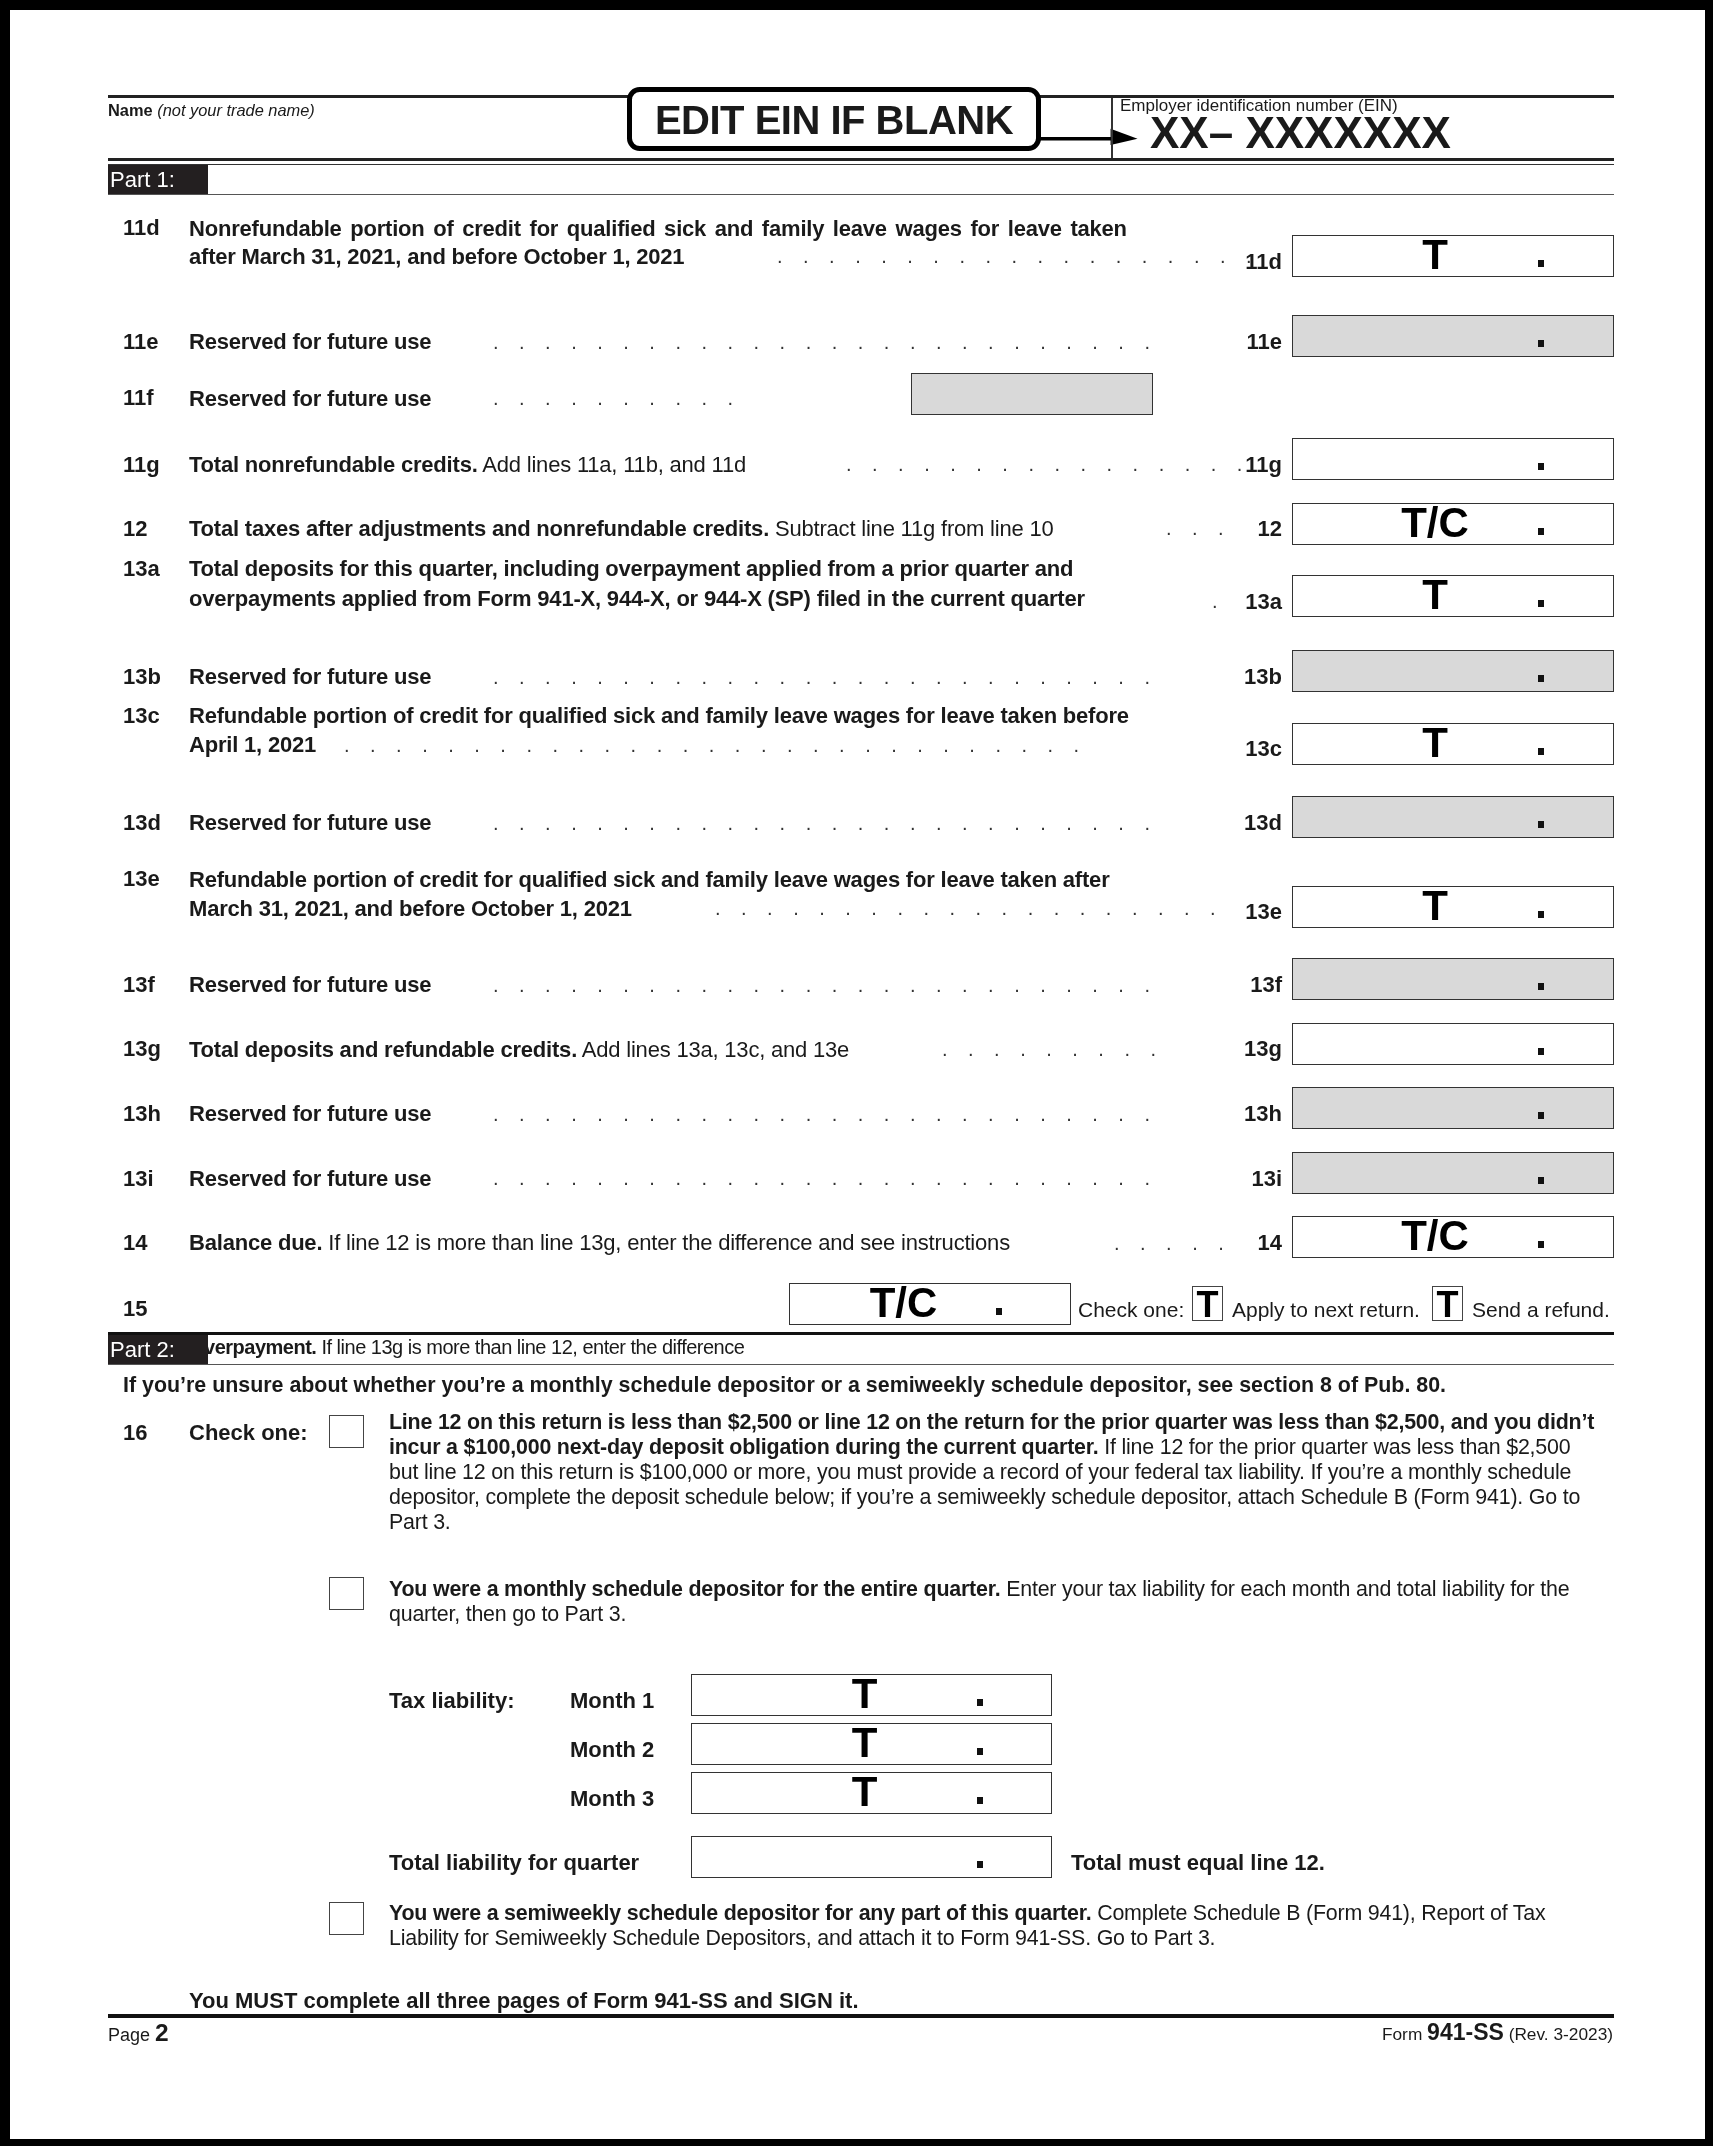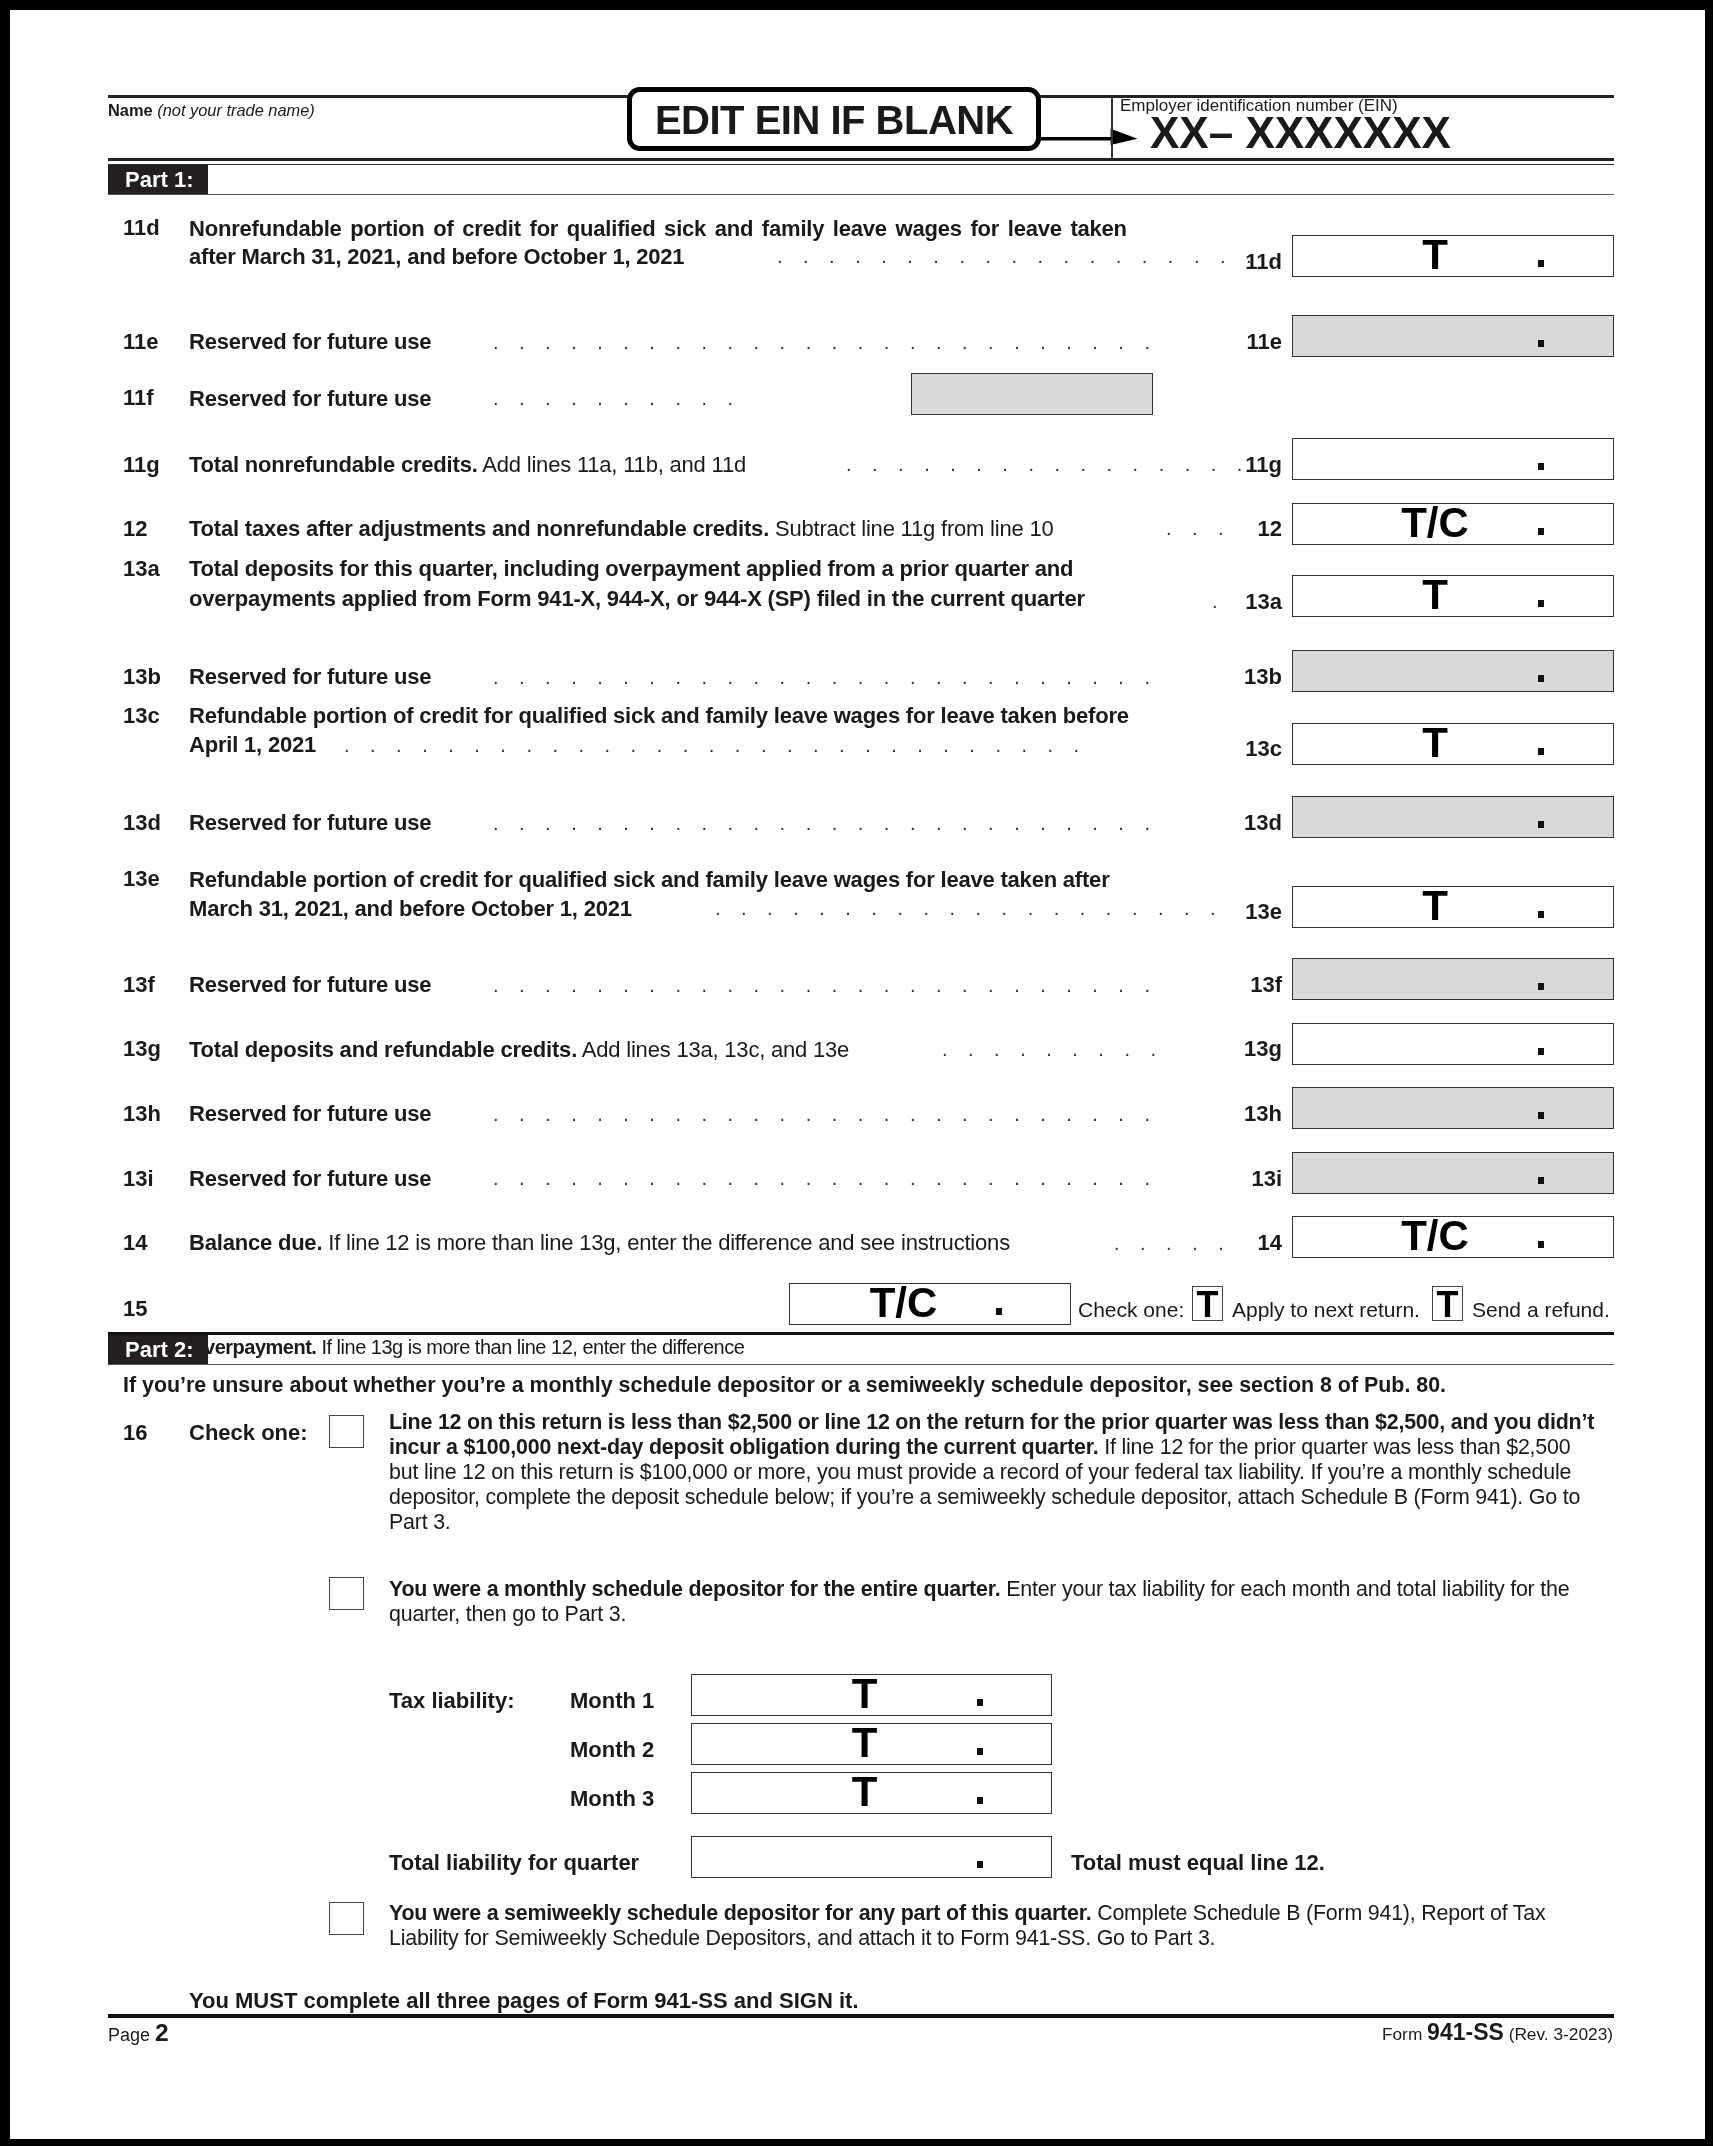--- a/index.html
+++ b/index.html
@@ -25,21 +25,21 @@
     position: absolute; box-sizing: border-box; border: 1.8px solid #333;
     background: #fff;
   }
   .box.gray { background: #d9d9d9; }
   .box .val { position: absolute; top: -3.6px; font-size: 42px; font-weight: bold; line-height: 45px; color: #000; }
   .box .dot { position: absolute; width: 6.4px; height: 7.3px; background: #111; }
   .amt { left: 1292px; width: 322px; height: 42px; }
   .amt .val { left: 0; right: 36px; text-align: center; }
   .amt .dot { left: 245px; bottom: 9px; }
   .partbar { position: absolute; left: 108px; width: 1506px; height: 29px; border-top: 1.8px solid #333; border-bottom: 1.8px solid #555; }
-  .partbar .tag { position: absolute; left: 0; top: 0; height: 29px; width: 100px; background: #231f20; color: #fff; font-weight: bold; font-size: 22px; line-height: 29px; padding-left: 17px; box-sizing: border-box; }
+  .partbar .tag { position: absolute; left: 0; top: 0; height: 29px; width: 100px; background: #231f20; color: #fff; font-weight: normal; font-size: 22px; line-height: 29px; padding-left: 2px; box-sizing: border-box; }
   .partbar .ttl { position: absolute; left: 116px; top: 0; font-size: 22px; line-height: 29px; font-weight: bold; white-space: nowrap; }
   .cb { position: absolute; box-sizing: border-box; border: 1.8px solid #444; background: #fff; width: 35px; height: 33px; }
   .cbT { position: absolute; box-sizing: border-box; border: 1.8px solid #444; background: #fff; width: 31px; height: 35px; font-weight: bold; font-size: 36px; line-height: 35px; text-align: center; color:#000; overflow: hidden; }
   .para { position: absolute; left: 389px; width: 1209px; font-size: 21.4px; line-height: 25px; letter-spacing: -0.2px; }
   .mbox { left: 691px; width: 361px; height: 42px; }
   .mbox .val { left: 0; width: 345px; text-align: center; }
   .mbox .dot { left: 285px; bottom: 9px; }
 </style>
 </head>
 <body>

